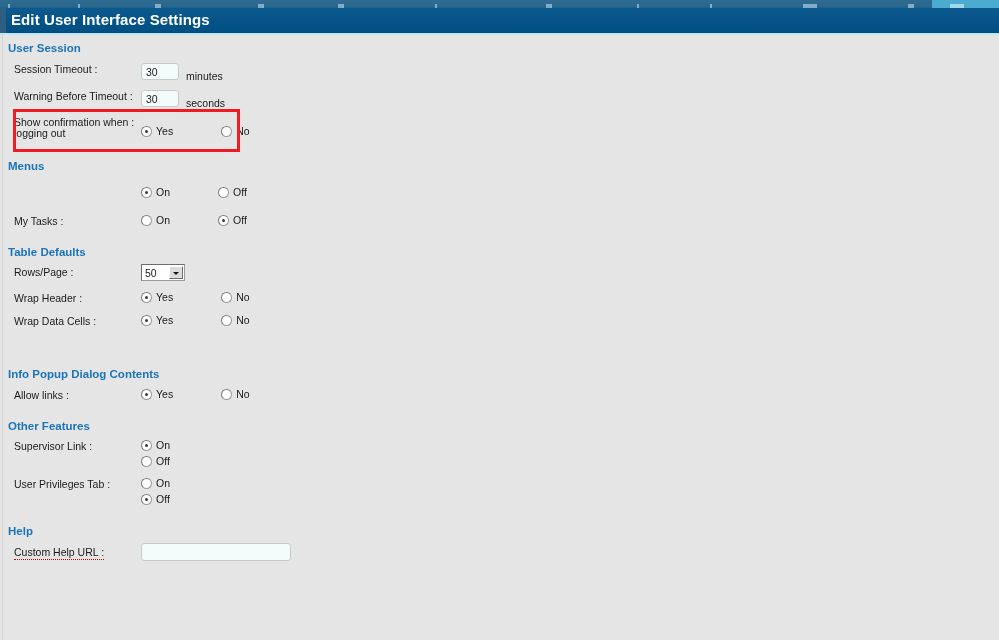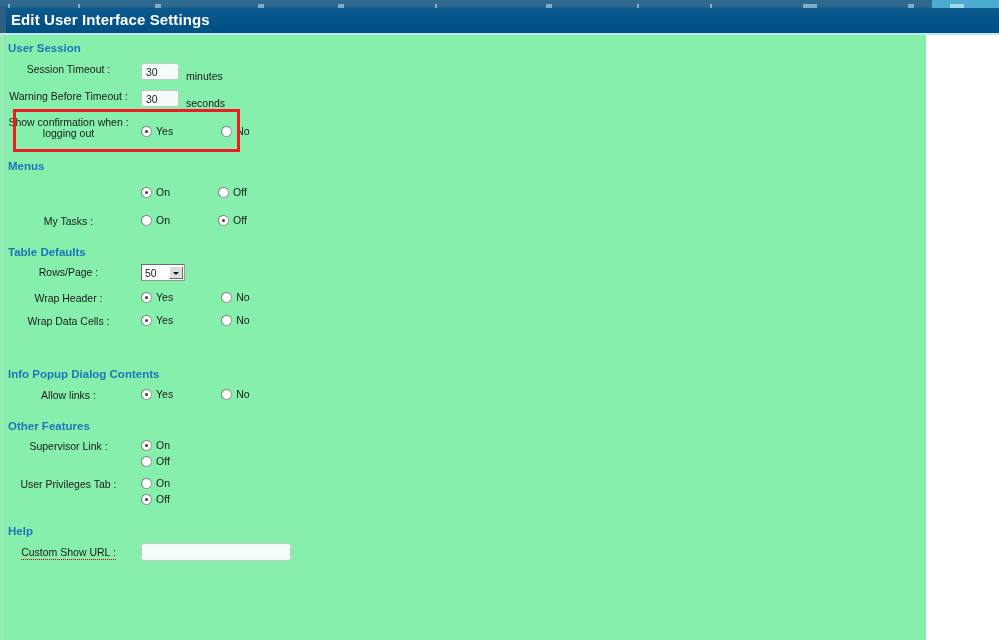--- a/index.html
+++ b/index.html
@@ -67,22 +67,22 @@
     position: absolute;
     top: 33px; left: 0;
     width: 999px; height: 2px;
     background: #bfe7f3;
   }
 
   
   #form-panel {
     position: absolute;
     top: 35px; left: 0;
-    width: 926px; height: 605px;
-    background: #86efac;
+    width: 999px; height: 605px;
+    background: #e5e5e5;
   }
   #panel-left-rule {
     position: absolute;
     top: 0px; left: 2px;
     width: 1px; height: 605px;
     background: #d2d2d2;
   }
 
   .section-title {
     position: absolute;
@@ -94,23 +94,23 @@
   }
 
   .field-row {
     position: absolute;
     left: 0;
     width: 420px;
     height: 18px;
   }
   .field-label {
     position: absolute;
-    left: 0;
+    left: 14px;
     width: 137px;
-    text-align: center;
+    text-align: left;
     font-size: 10.5px;
     color: #1a1a1a;
     white-space: nowrap;
     line-height: 12px;
   }
   .field-label.two-line {
     line-height: 11px;
     top: -4px;
   }
   .field-label .spellcheck {
@@ -418,19 +418,19 @@
       <span class="radio-wrap">
         <span class="radio checked"></span>
         <span class="radio-label">Off</span>
       </span>
     </div>
   </div>
 
   <div class="section-title" style="top:490px">Help</div>
 
   <div class="field-row" style="top:511px">
-    <div class="field-label"><span class="spellcheck">Custom Show URL :</span></div>
+    <div class="field-label"><span class="spellcheck">Custom Help URL :</span></div>
     <div class="controls" style="top:-3px">
       <input class="txt url" type="text" value="" style="">
     </div>
   </div>
 
 </div>
 
 </body></html>

